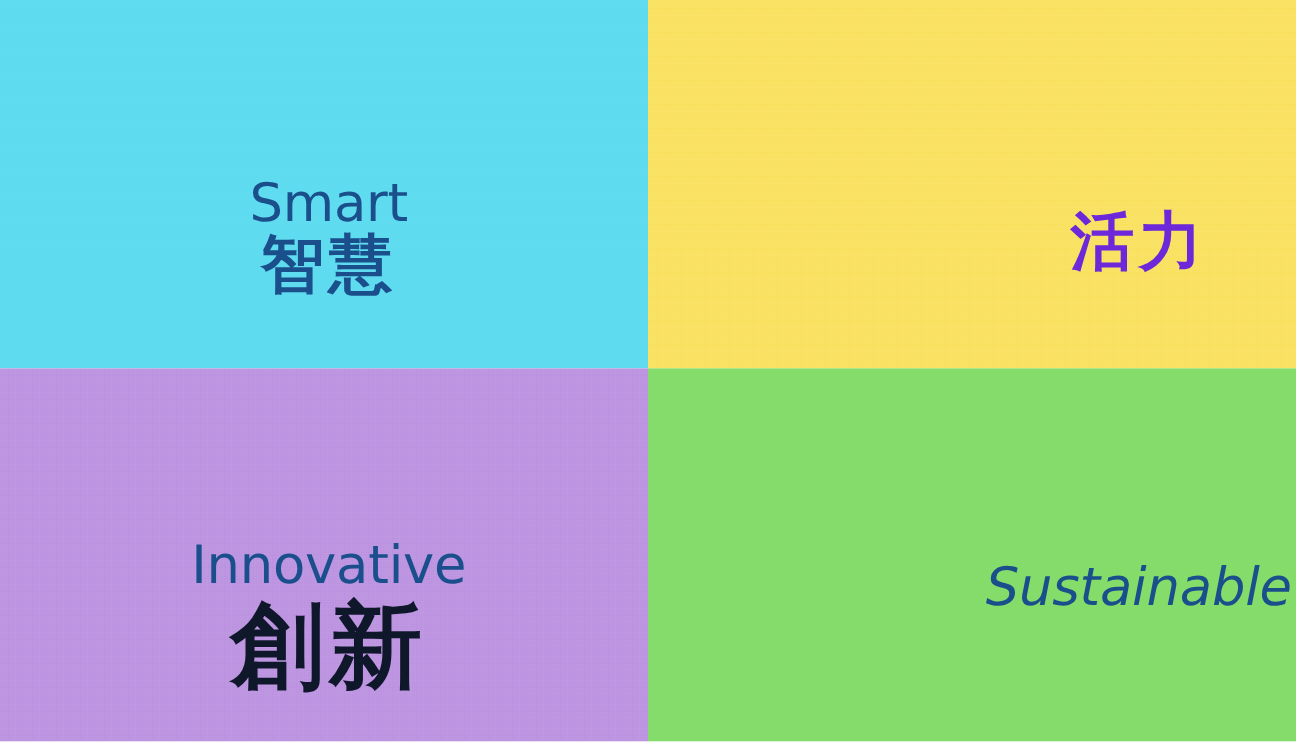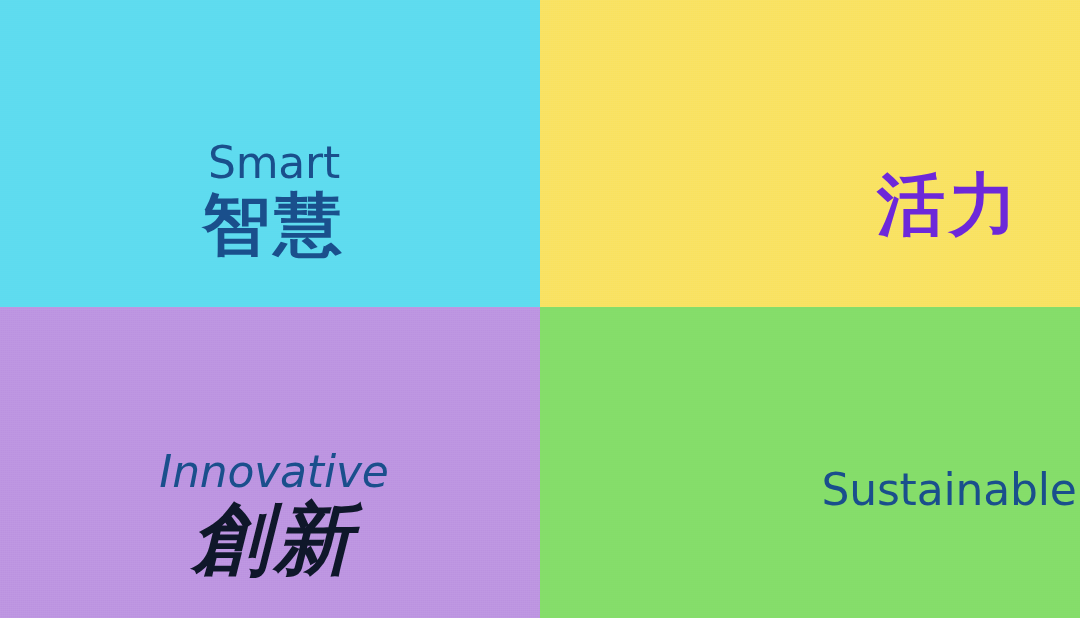--- a/index.html
+++ b/index.html
@@ -77,25 +77,25 @@
     font-weight: 700;
     font-size: 78px;
     letter-spacing: 4px;
     white-space: nowrap;
     margin-top: 6px;
   }
 
   
   .q-smart .text-stack       { margin-top: 92px; margin-left: 8px; }
   .q-energetic .text-stack   { margin-top: 97px; margin-left: 278px; }
-  .q-innovative .text-stack  { margin-top: 103px; margin-left: 8px; font-style: italic; }
-  .q-sustainable .text-stack { margin-top: 54px; margin-left: 278px; }
+  .q-innovative .text-stack  { margin-top: 103px; margin-left: 8px; }
+  .q-sustainable .text-stack { margin-top: 54px; margin-left: 278px; font-style: italic; }
 
   .q-energetic .label-zh,
-  .q-smart .label-zh { font-size: 68px; }
+  .q-smart .label-zh { font-size: 53px; font-family: Liberation Mono, monospace; }
 </style>
 </head>
 <body>
 
 <div class="poster">
 
   <div class="quadrant flat q-smart" style="background-color: rgb(93, 219, 239);">
     <div class="text-stack">
       <div class="label-en" style="color: rgb(26, 79, 140);">Smart</div>
       <div class="label-zh" style="color: rgb(26, 79, 140);">智慧</div>

